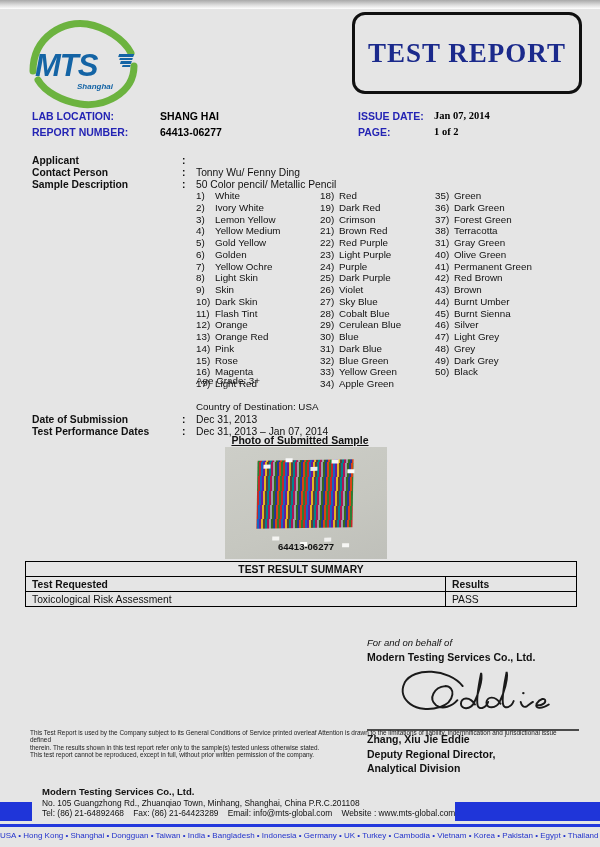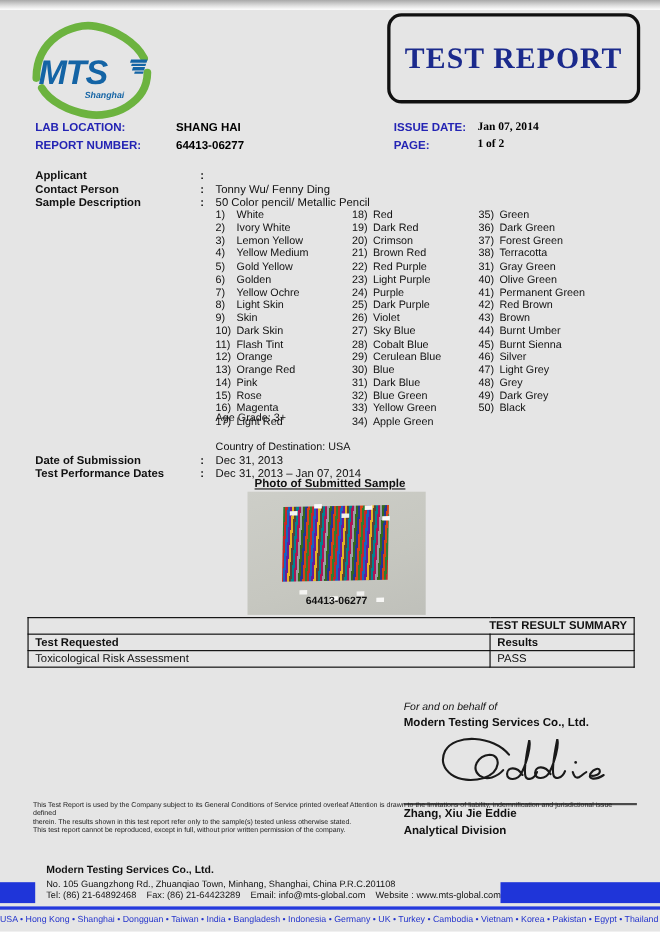--- a/index.html
+++ b/index.html
@@ -70,21 +70,21 @@
           #9aa0a6 16px 18px,#33691e 18px 20px,#283593 20px 22px,#d84315 22px 24px);}
   .pencils::after{content:"";position:absolute;left:6px;top:4px;width:7px;height:4px;background:#f4f4f2;
         box-shadow:22px -6px 0 #fafafa,47px 3px 0 #efefec,68px -4px 0 #f6f6f4,84px 6px 0 #fafaf8,
                    10px 72px 0 #f4f4f1,38px 78px 0 #fbfbf9,62px 74px 0 #f0f0ee,80px 80px 0 #f7f7f5;}
   .photo-caption{position:absolute;left:0;bottom:7px;width:100%;text-align:center;
         font-size:9.5px;font-weight:bold;color:#111;}
 
   
   .rtable{position:absolute;left:25px;top:561px;width:552px;border-collapse:collapse;font-size:10.3px;}
   .rtable td{border:1px solid #000;padding:1px 6px;height:12px;}
-  .rtable .ttitle{text-align:right;font-weight:bold;}
+  .rtable .ttitle{text-align:center;font-weight:bold;}
   .rtable .thead{font-weight:bold;}
   .rtable .res{width:118px;text-align:left;}
 
   
   .sig{position:absolute;left:367px;top:605px;width:212px;margin-top:32px;}
   .behalf{font-size:9.5px;font-style:italic;}
   .sig-company{font-size:10.5px;font-weight:bold;margin-top:3px;}
   .sig-img{margin:2px 0 0 18px;}
   .sig-rule{border-top:2px solid #4a4a4a;margin-top:2px;}
   .sig-name{font-size:10.5px;font-weight:bold;line-height:11.5px;margin-top:3px;}
@@ -414,20 +414,21 @@
         <path d="M86,24 C70,4 30,2 20,20 C10,40 34,56 60,48 C78,42 78,24 66,24 C54,25 46,38 56,46 C63,51 74,47 80,40"></path>
         <path d="M100,45 C94,35 84,37 84,44 C84,51 95,51 99,43 C104,33 109,16 107,9 C105,19 101,38 103,46 C104,51 112,50 115,42"></path>
         <path d="M129,44 C123,34 113,36 113,43 C113,50 124,50 128,42 C133,32 138,15 136,8 C134,18 130,37 132,45 C133,50 141,49 144,41"></path>
         <path d="M152,42 C153,46 155,49 159,47 C162,45 164,43 166,42"></path>
         <circle cx="155" cy="32" r="1.4" fill="#1a1a1a" stroke="none"></circle>
         <path d="M170,44 C174,38 180,37 180,41 C180,45 172,47 170,45 C168,49 175,51 184,45"></path>
       </g>
     </svg>
     <div class="sig-rule"></div>
     <div class="sig-name">Zhang, Xiu Jie Eddie</div>
+    <div class="sig-name">Deputy Regional Director,</div>
     <div class="sig-name">Analytical Division</div>
   </div>
 
   <div class="disclaimer">
 
   <div>This Test Report is used by the Company subject to its General Conditions of Service printed overleaf Attention is drawn to the limitations of liability, indemnification and jurisdictional issue defined</div>
       <div>therein. The results shown in this test report refer only to the sample(s) tested unless otherwise stated.</div>
       <div>This test report cannot be reproduced, except in full, without prior written permission of the company.</div>
     </div>
 

